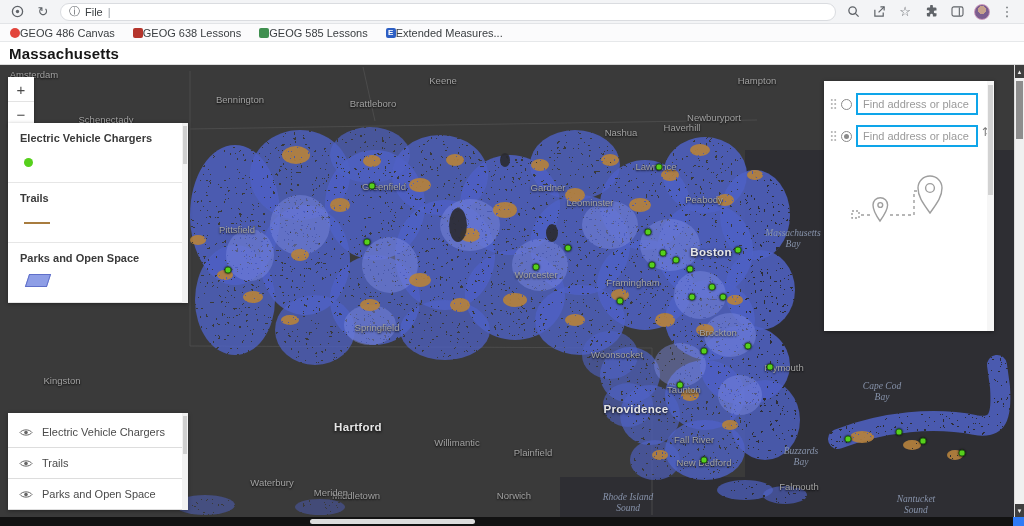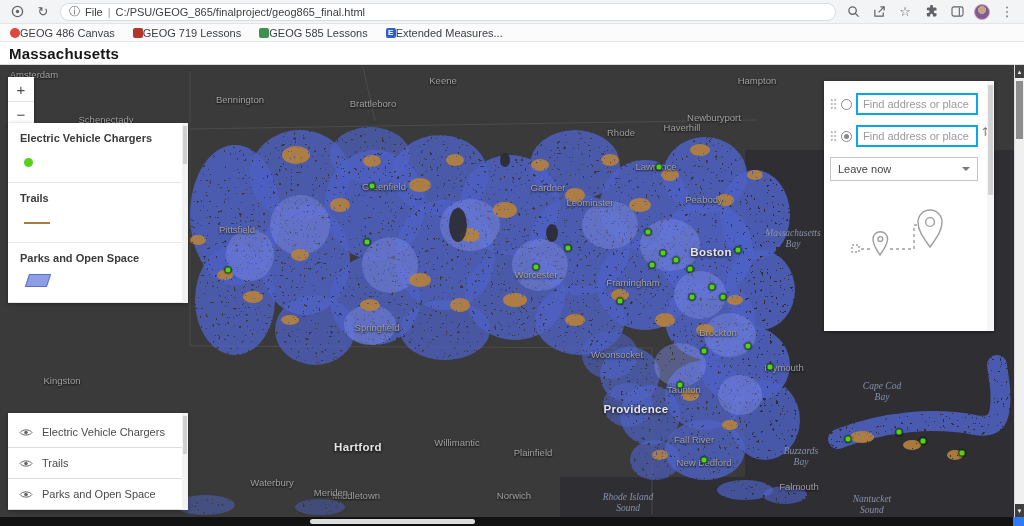--- a/index.html
+++ b/index.html
@@ -120,21 +120,20 @@
     <svg width="13" height="13" viewBox="0 0 14 14">
         <circle cx="7" cy="7" r="5.5" fill="none" stroke="#5f6368" stroke-width="1.4"></circle>
         <circle cx="7" cy="7" r="1.8" fill="#5f6368"></circle>
       </svg>
   </div>
   <div class="tb-icon">↻</div>
   <div class="addressbar">
     <span class="info">ⓘ</span>
     <span>File</span>
     <span class="div">|</span>
-    <span>C:/PSU/GEOG_865/finalproject/geog865_final.html</span>
   </div>
   <div class="tb-icon">
     <svg width="13" height="13" viewBox="0 0 14 14" fill="none" stroke="#5f6368" stroke-width="1.4">
         <circle cx="6" cy="6" r="4"></circle>
         <line x1="9" y1="9" x2="12.5" y2="12.5"></line>
       </svg>
   </div>
   <div class="tb-icon">
     <svg width="13" height="13" viewBox="0 0 14 14" fill="none" stroke="#5f6368" stroke-width="1.3">
         <path d="M2,5 V12 H11 V8"></path>
@@ -158,21 +157,21 @@
   <div class="tb-icon">⋮</div>
 </div>
 
 <div class="bookmarks">
   <div class="bm">
     <span class="fav fav1"></span>
     <span>GEOG 486 Canvas</span>
   </div>
   <div class="bm">
     <span class="fav fav2"></span>
-    <span>GEOG 719 Lessons</span>
+    <span>GEOG 638 Lessons</span>
   </div>
   <div class="bm">
     <span class="fav fav3"></span>
     <span>GEOG 585 Lessons</span>
   </div>
   <div class="bm">
     <span class="fav fav4">E</span>
     <span>Extended Measures...</span>
   </div>
 </div>
@@ -316,21 +315,21 @@
     </g>
   </svg>
 
   <div class="labels-layer">
       <div class="mlabel city" style="left: 34px; top: 9px;">Amsterdam</div>
       <div class="mlabel city" style="left: 443px; top: 15px;">Keene</div>
       <div class="mlabel city" style="left: 757px; top: 15px;">Hampton</div>
       <div class="mlabel city" style="left: 240px; top: 34px;">Bennington</div>
       <div class="mlabel city" style="left: 373px; top: 38px;">Brattleboro</div>
       <div class="mlabel city" style="left: 106px; top: 54px;">Schenectady</div>
-      <div class="mlabel city" style="left: 621px; top: 67px;">Rhode</div>
+      <div class="mlabel city" style="left: 621px; top: 67px;">Nashua</div>
       <div class="mlabel city" style="left: 714px; top: 52px;">Newburyport</div>
       <div class="mlabel city" style="left: 682px; top: 62px;">Haverhill</div>
       <div class="mlabel city" style="left: 656px; top: 101px;">Lawrence</div>
       <div class="mlabel city" style="left: 548px; top: 122px;">Gardner</div>
       <div class="mlabel city" style="left: 590px; top: 137px;">Leominster</div>
       <div class="mlabel city" style="left: 704px; top: 134px;">Peabody</div>
       <div class="mlabel city" style="left: 237px; top: 164px;">Pittsfield</div>
       <div class="mlabel city" style="left: 384px; top: 121px;">Greenfield</div>
       <div class="mlabel city" style="left: 536px; top: 209px;">Worcester</div>
       <div class="mlabel city" style="left: 633px; top: 217px;">Framingham</div>
@@ -344,28 +343,28 @@
       <div class="mlabel city" style="left: 457px; top: 377px;">Willimantic</div>
       <div class="mlabel city" style="left: 533px; top: 387px;">Plainfield</div>
       <div class="mlabel city" style="left: 514px; top: 430px;">Norwich</div>
       <div class="mlabel city" style="left: 356px; top: 430px;">Middletown</div>
       <div class="mlabel city" style="left: 331px; top: 427px;">Meriden</div>
       <div class="mlabel city" style="left: 272px; top: 417px;">Waterbury</div>
       <div class="mlabel city" style="left: 62px; top: 315px;">Kingston</div>
       <div class="mlabel city" style="left: 799px; top: 421px;">Falmouth</div>
       <div class="mlabel major" style="left: 711px; top: 187px;">Boston</div>
       <div class="mlabel major" style="left: 636px; top: 344px;">Providence</div>
-      <div class="mlabel major" style="left: 358px; top: 362px; margin-top: 20px;">Hartford</div>
+      <div class="mlabel major" style="left: 358px; top: 362px;">Hartford</div>
       <div class="mlabel water" style="left: 793px; top: 174px;">Massachusetts
 Bay</div>
       <div class="mlabel water" style="left: 882px; top: 327px;">Cape Cod
 Bay</div>
       <div class="mlabel water" style="left: 801px; top: 392px;">Buzzards
 Bay</div>
-      <div class="mlabel water" style="left: 872px; top: 440px; text-align: center;">Nantucket
+      <div class="mlabel water" style="left: 916px; top: 440px; text-align: center;">Nantucket
 Sound</div>
       <div class="mlabel water" style="left: 628px; top: 438px;">Rhode Island
 Sound</div>
     </div>
   <div class="dots-layer">
       <div class="evdot" style="left: 372px; top: 121px;"></div>
       <div class="evdot" style="left: 228px; top: 205px;"></div>
       <div class="evdot" style="left: 367px; top: 177px;"></div>
       <div class="evdot" style="left: 536px; top: 202px;"></div>
       <div class="evdot" style="left: 568px; top: 183px;"></div>
@@ -453,24 +452,20 @@
       <span class="stop-icon"></span>
       <input type="text" placeholder="Find address or place" style="">
     </div>
     <div class="stop-row">
       <span class="drag"></span>
       <span class="stop-icon filled"></span>
       <input type="text" placeholder="Find address or place" style="">
     </div>
     <span class="swap">⇅</span>
 
-    <div class="select-box">
-      <span>Leave now</span>
-      <span class="caret"></span>
-    </div>
 
 
     <div class="illus">
       <svg width="120" height="66" viewBox="0 0 120 66" fill="none" stroke="#9e9e9e" stroke-width="1.4">
         <rect x="8" y="42" width="7" height="7" stroke-dasharray="2,2"></rect>
         <path d="M17,46 H27" stroke-dasharray="3,3"></path>
         <path d="M46,46 H70 V22 H73" stroke-dasharray="3,3"></path>
         <path d="M36,52 C31,45 29,41 29,36 A7.3,7.3 0 1 1 43.6,36 C43.6,41 41,45 36,52 Z"></path>
         <circle cx="36.3" cy="36" r="2.4"></circle>
         <path d="M86,44 C78,33 74,27 74,19 A12,12 0 1 1 98,19 C98,27 94,33 86,44 Z"></path>

